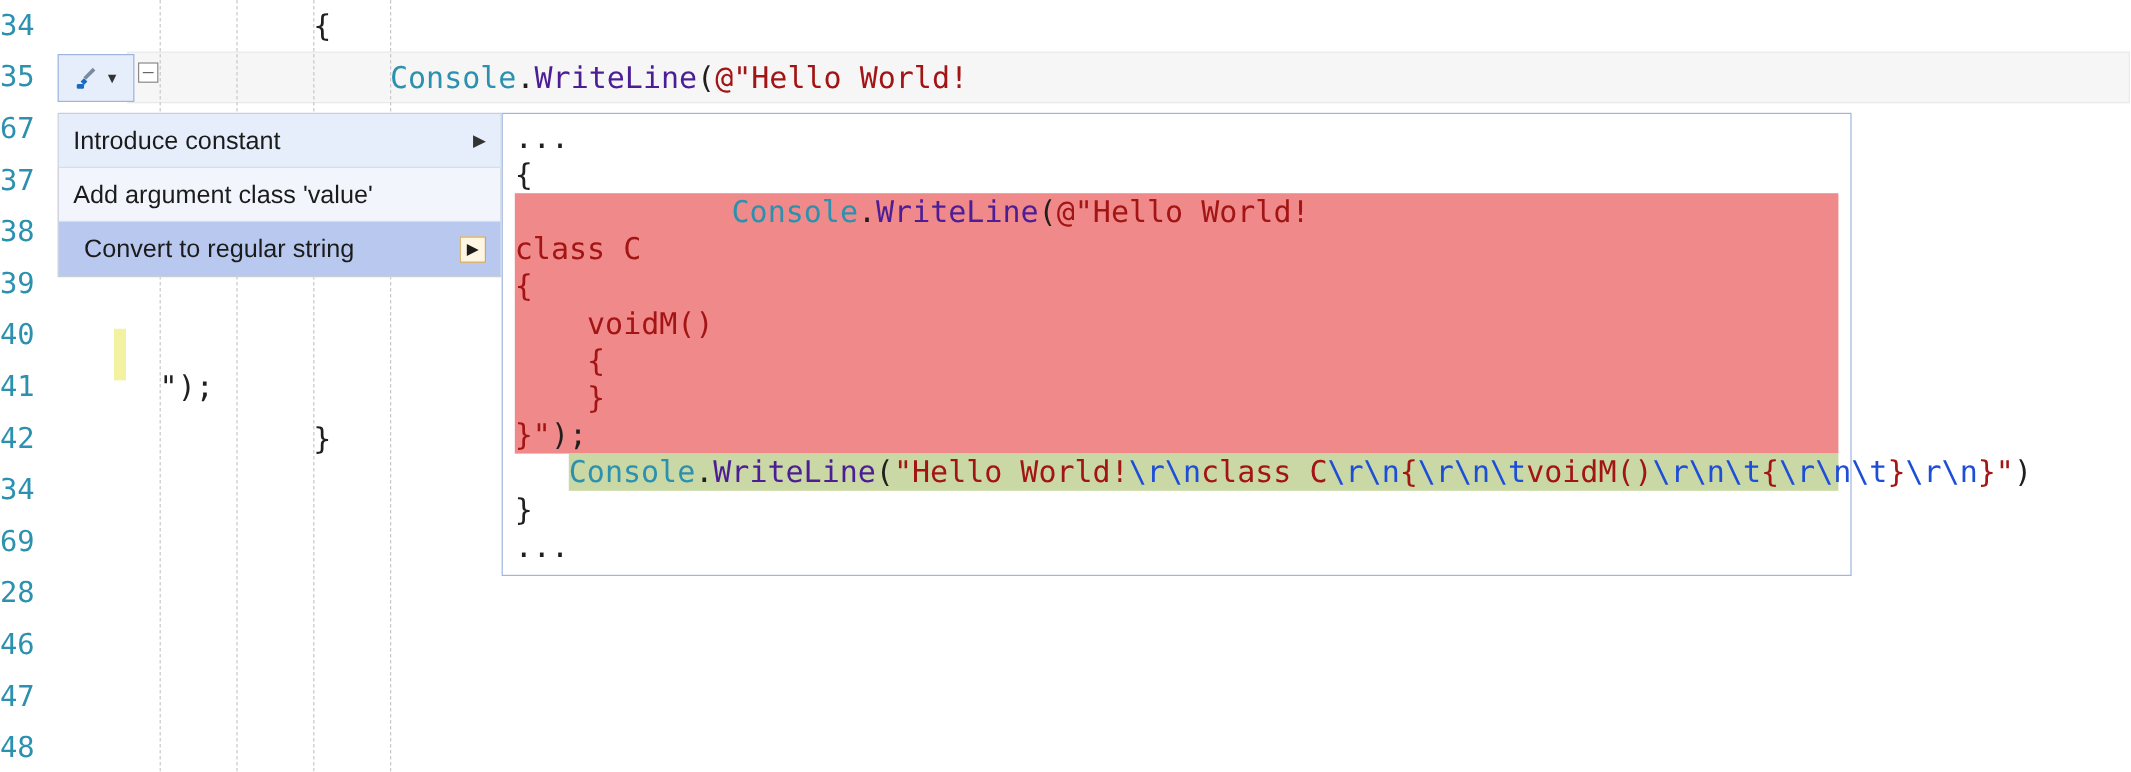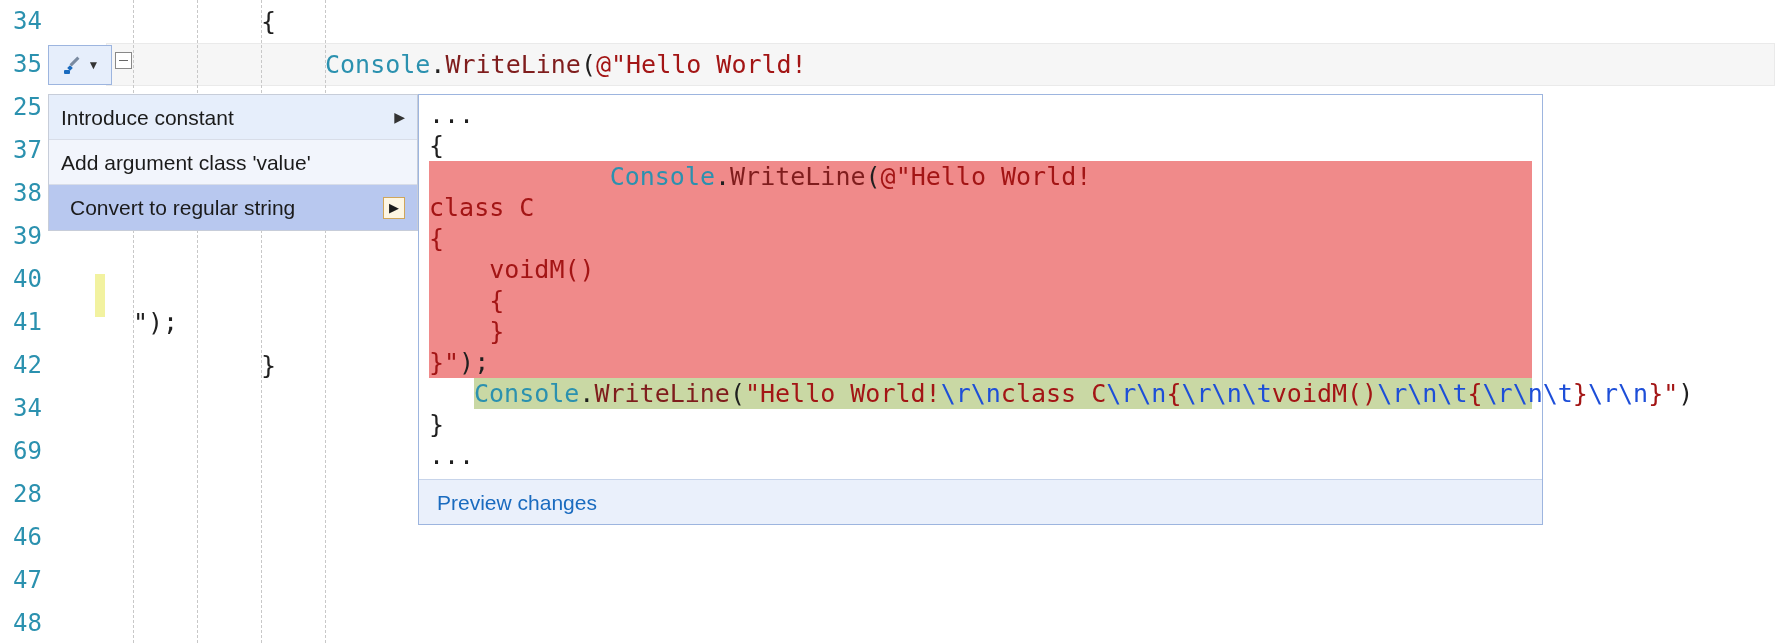--- a/index.html
+++ b/index.html
@@ -1,24 +1,24 @@
 <!DOCTYPE html>
 <html><head>
 <meta charset="utf-8">
 <style>
   * { box-sizing: border-box; margin: 0; padding: 0; }
   html, body { width: 1776px; height: 643px; overflow: hidden; font-family: "Segoe UI", Arial, sans-serif; background: #ffffff; }
   .editor { position: relative; width: 100%; height: 100%; }
   .gutter { position: absolute; left: 0; top: 0; width: 48px; }
-  .ln { height: 43px; line-height: 43px; font-size: 24px; font-family: Consolas, monospace; color: #2b91af; text-align: right; padding-right: 6px; }
+  .ln { height: 43px; line-height: 43px; font-size: 24px; font-family: Consolas, monospace; color: #2b91af; text-align: left; padding-right: 6px; }
   .change-bar { position: absolute; left: 95px; top: 274px; width: 10px; height: 43px; background: #f2f2a0; }
   .code { position: absolute; left: 133px; top: 0; right: 0; }
   .code-line { height: 43px; line-height: 43px; font-family: Consolas, monospace; font-size: 25px; white-space: pre; }
   .tok-type { color: #2b91af; }
-  .tok-method { color: #7f1d1d; }
+  .tok-method { color: #4c1d95; }
   .tok-str { color: #a31515; }
   .tok-plain { color: #1f1f1f; }
   .tok-escape { color: #1d4ed8; }
   .current-line { position: absolute; left: 106px; right: 1px; top: 43px; height: 43px; background: #f6f6f6; border: 1px solid #eaeaea; }
   .lightbulb {
     position: absolute; left: 48px; top: 45px; width: 64px; height: 40px;
     background: #e6eefb; border: 1px solid #9db5df;
     display: flex; align-items: center; justify-content: center; gap: 3px;
   }
   .screwdriver { width: 24px; height: 24px; position: relative; }
@@ -61,21 +61,21 @@
 </head>
 <body>
 
 <div class="editor">
 
   <div class="current-line"></div>
 
   <div class="gutter" id="gutter">
       <div class="ln">34</div>
       <div class="ln">35</div>
-      <div class="ln">25</div>
+      <div class="ln">67</div>
       <div class="ln">37</div>
       <div class="ln">38</div>
       <div class="ln">39</div>
       <div class="ln">40</div>
       <div class="ln">41</div>
       <div class="ln">42</div>
       <div class="ln">34</div>
       <div class="ln">69</div>
       <div class="ln">28</div>
       <div class="ln">46</div>
@@ -141,18 +141,15 @@
         <div class="pv-line tok-str">    {</div>
         <div class="pv-line tok-str">    }</div>
         <div class="pv-line"><span class="tok-str">}"</span><span class="tok-plain">);</span></div>
       </div>
       <div class="diff-add">
         <span class="pv-line"><span class="tok-type">Console</span><span class="tok-plain">.</span><span class="tok-method">WriteLine</span><span class="tok-plain">(</span><span class="tok-str">"Hello World!</span><span class="tok-escape">\r\n</span><span class="tok-str">class C</span><span class="tok-escape">\r\n</span><span class="tok-str">{</span><span class="tok-escape">\r\n\t</span><span class="tok-str">voidM()</span><span class="tok-escape">\r\n\t</span><span class="tok-str">{</span><span class="tok-escape">\r\n\t</span><span class="tok-str">}</span><span class="tok-escape">\r\n</span><span class="tok-str">}"</span><span class="tok-plain">)</span></span>
       </div>
       <div class="pv-line tok-plain">}</div>
       <div class="pv-line tok-plain">...</div>
     </div>
-    <div class="preview-footer">
-      <a>Preview changes</a>
-    </div>
   </div>
 
 </div>
 
 </body></html>

